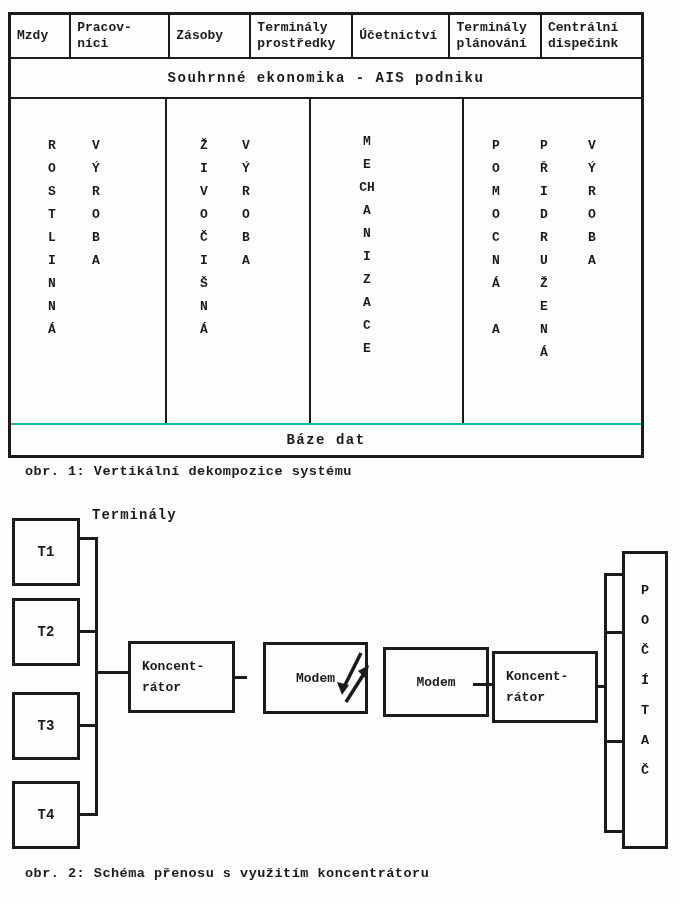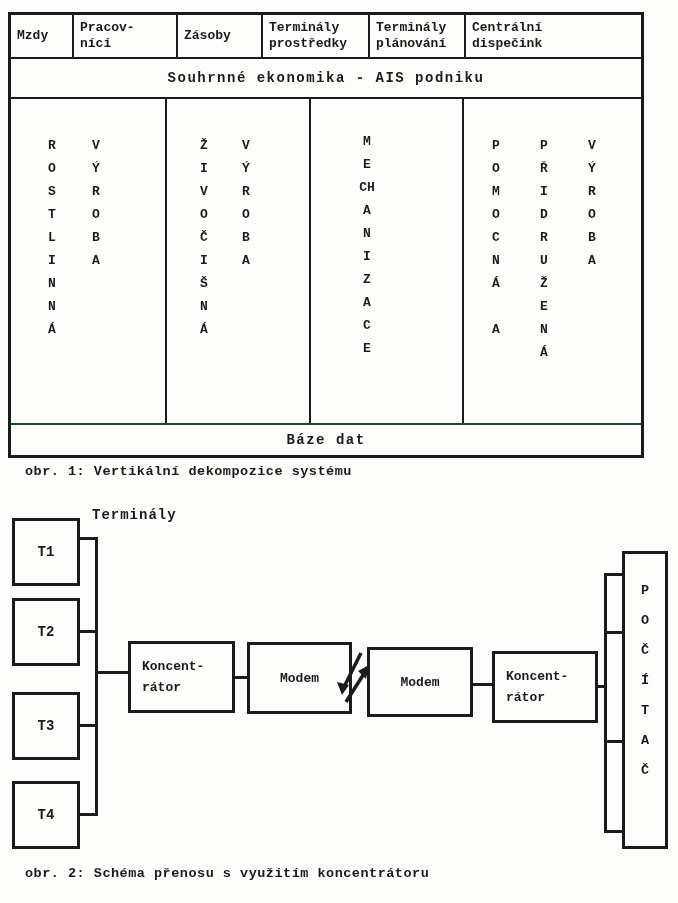--- a/index.html
+++ b/index.html
@@ -36,46 +36,47 @@
     font-size: 14px; letter-spacing: 1.5px; white-space: pre;
   }
   .fig1-body { position: relative; height: 324px; }
   .fig1-body .divider { position: absolute; top: 0; bottom: 0; width: 2px; background: #1b1b1b; }
   .vword {
     position: absolute; top: 35px; width: 22px;
     text-align: center; white-space: pre;
     font-size: 13px; line-height: 23px;
   }
   .fig1-base {
-    height: 32px; border-top: 2px solid #14532d;
+    height: 32px; border-top: 2px solid #14b8a6;
     display: flex; align-items: center; justify-content: center;
     font-size: 14px; letter-spacing: 1.5px; white-space: pre;
   }
   .caption { position: absolute; font-size: 13.5px; letter-spacing: 0.5px; white-space: pre; }
 
   
   .tbox { width: 68px; height: 68px; display: flex; align-items: center; justify-content: center; font-size: 14px; }
   .nodebox { display: flex; flex-direction: column; justify-content: center; padding-left: 11px; font-size: 13px; line-height: 21px; white-space: pre; }
-  .nodebox.centered { padding-left: 0; align-items: center; }
+  .nodebox.centered { padding-left: 0; align-items: center; margin-left: 16px; }
   .terminals-label { font-size: 14px; letter-spacing: 1px; white-space: pre; }
   .computer-box { text-align: center; white-space: pre; font-size: 13.5px; line-height: 30px; padding-top: 22px; }
   .strip-divider { position: absolute; left: 0; right: 0; height: 3px; background: #1b1b1b; }
 </style>
 </head>
 <body>
 
 <div class="fig1">
 
   <div class="fig1-header">
     <div class="hcell" style="width:63px">Mzdy</div>
     <div class="hcell" style="width:104px">Pracov-
 níci</div>
     <div class="hcell" style="width:85px">Zásoby</div>
     <div class="hcell" style="width:107px">Terminály
 prostředky</div>
+    <div class="hcell" style="width:102px">Účetnictví</div>
     <div class="hcell" style="width:96px">Terminály
 plánování</div>
     <div class="hcell" style="width:104px">Centrální
 dispečink</div>
   </div>
 
   <div class="fig1-banner">Souhrnné ekonomika - AIS podniku</div>
 
   <div class="fig1-body">
     <div class="divider" style="left:154px"></div>

